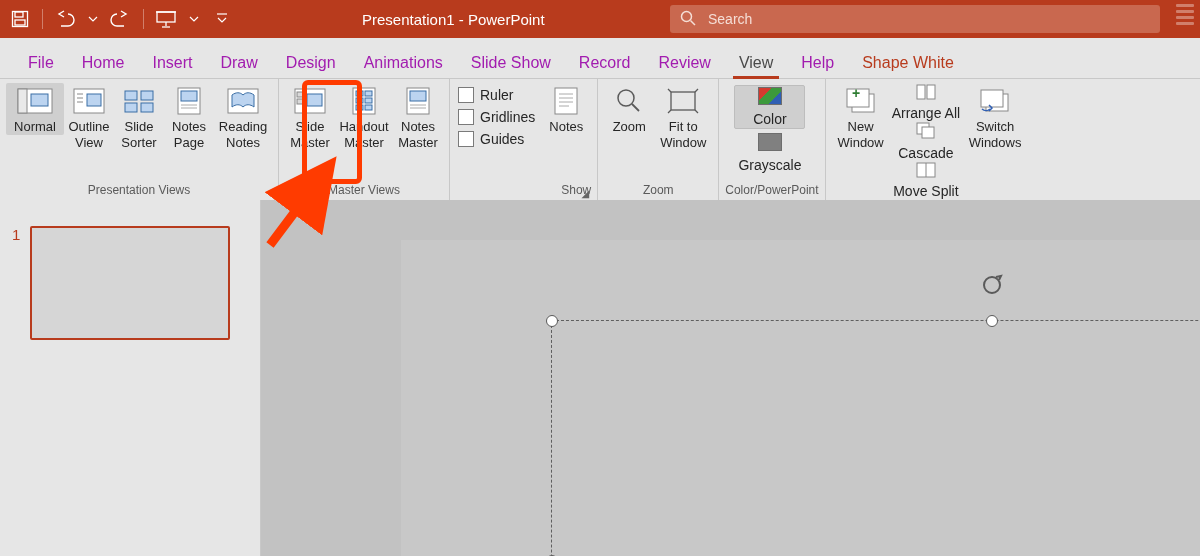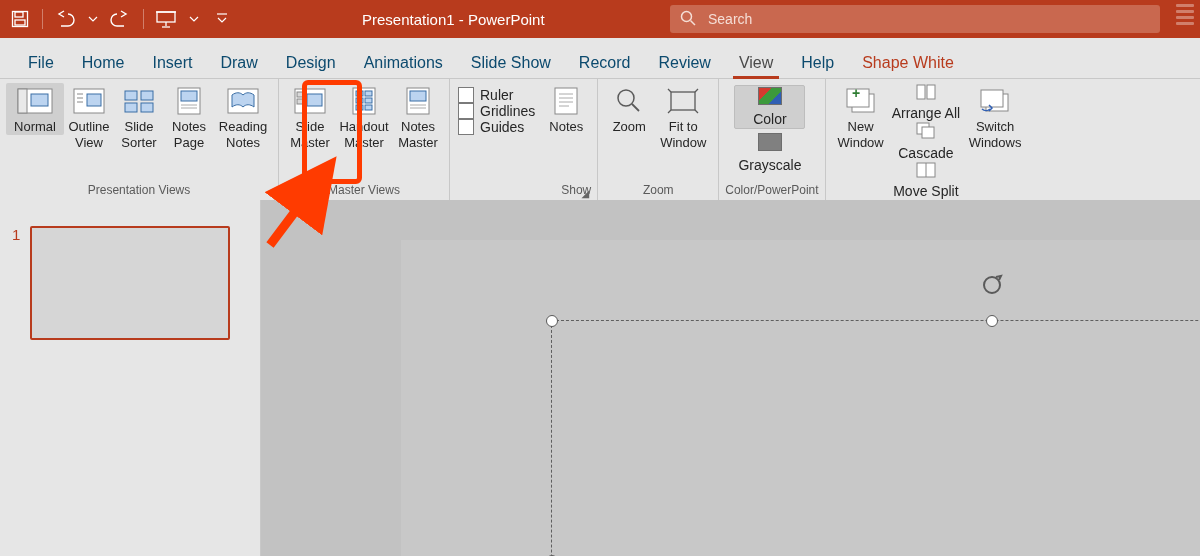--- a/index.html
+++ b/index.html
@@ -14,35 +14,35 @@
   .title-text{flex:0 0 auto;margin-left:120px;font-size:15px;}
   .title-spacer{flex:1;}
   .searchbox{display:flex;align-items:center;width:470px;height:28px;background:#c9684f;border-radius:3px;margin-right:40px;padding:0 10px;gap:10px;color:#f5ded6;}
   .searchbox input{background:transparent;border:none;outline:none;color:#f5ded6;font-size:14px;flex:1;}
   .searchbox input::placeholder{color:#f5ded6;}
   .win-handle{position:absolute;top:4px;right:6px;display:flex;flex-direction:column;gap:3px;}
   .win-handle div{width:18px;height:3px;background:rgba(255,255,255,.35);border-radius:1px;}
 
   
   .tabs{height:40px;background:#e6e6e6;display:flex;align-items:flex-end;border-bottom:1px solid #c8c8c8;padding-left:14px;}
-  .tab{padding:8px 14px 6px;font-size:16px;color:#0c4a6e;cursor:pointer;}
+  .tab{padding:8px 14px 6px;font-size:16px;color:#a21caf;cursor:pointer;}
   .tab.active{color:#4a4a4a;position:relative;}
   .tab.active::after{content:"";position:absolute;left:8px;right:8px;bottom:-1px;height:3px;background:#b83b1d;}
   .tab.context{color:#b83b1d;}
 
   
   .ribbon{height:122px;background:#e6e6e6;display:flex;border-bottom:1px solid #c0c0c0;}
   .group{display:flex;flex-direction:column;align-items:center;border-right:1px solid #c8c8c8;padding:4px 6px 2px;}
   .group-body{flex:1;display:flex;align-items:flex-start;}
   .group-label{font-size:12px;color:#5a5a5a;height:18px;display:flex;align-items:center;white-space:nowrap;}
   .bigbtn{display:flex;flex-direction:column;align-items:center;justify-content:flex-start;width:54px;padding:4px 2px 0;gap:4px;cursor:pointer;text-align:center;font-size:13px;line-height:16px;}
   .bigbtn.narrow{width:46px;}
   .bigbtn .ico{width:36px;height:28px;display:flex;align-items:center;justify-content:center;}
   .bigbtn.active{background:#cfcfcf;border-radius:2px;}
-  .chk-col{display:flex;flex-direction:column;padding:4px 6px 0 2px;}
+  .chk-col{display:flex;flex-direction:column;gap:6px;padding:4px 6px 0 2px;}
   .chk{display:flex;align-items:center;gap:6px;font-size:14px;cursor:pointer;}
   .chk .box{width:14px;height:14px;border:1px solid #7a7a7a;background:#fff;}
   .color-col{display:flex;flex-direction:column;gap:2px;padding:2px 6px 0 2px;}
   .color-item{display:flex;align-items:center;gap:6px;font-size:14px;padding:2px 4px;cursor:pointer;flex-direction:column;}
   .color-item.sel{background:#cfcfcf;border:1px solid #bdbdbd;border-radius:2px;padding:1px 3px;}
   .sw{width:22px;height:16px;border:1px solid #6e6e6e;}
   .win-cmds{display:flex;flex-direction:column;gap:2px;padding:2px 4px 0 0;}
   .win-cmd{display:flex;align-items:center;gap:6px;font-size:14px;cursor:pointer;padding:0 2px;flex-direction:column;}
   .launcher{font-size:10px;color:#666;align-self:flex-end;margin-left:auto;padding-right:2px;cursor:pointer;}
 

